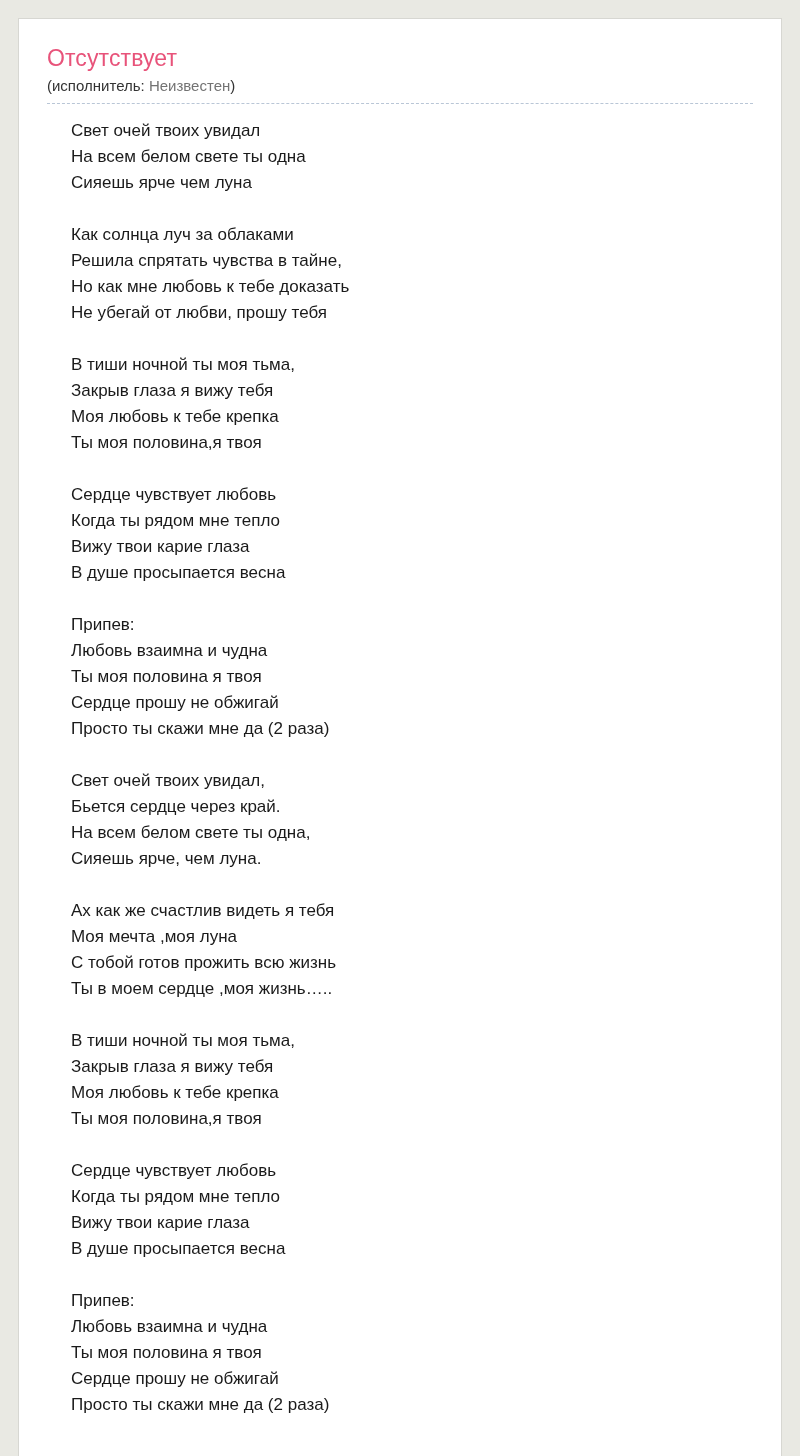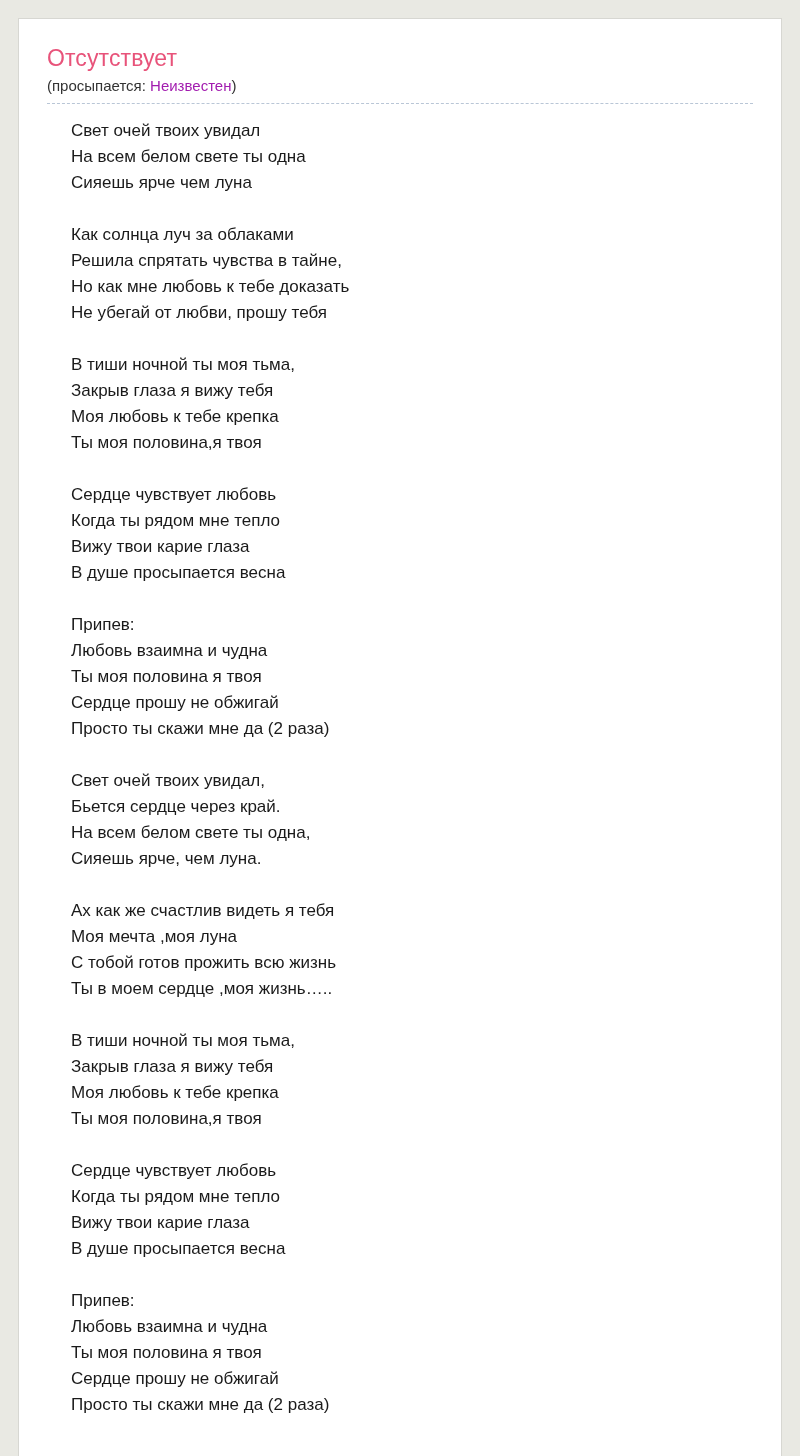--- a/index.html
+++ b/index.html
@@ -38,21 +38,21 @@
     font-size: 15px;
     color: #333333;
     padding-bottom: 9px;
     border-bottom: 1px dashed #b9c6d6;
     margin-bottom: 14px;
   }
   .artist-line .paren {
     color: #333333;
   }
   .artist-link {
-    color: #a21caf;
+    color: #737373;
     text-decoration: none;
     cursor: pointer;
     text-align: center;
   }
   .lyrics {
     font-size: 17px;
     line-height: 26px;
     color: #1a1a1a;
     white-space: pre-wrap;
     padding-left: 12px;
@@ -62,21 +62,21 @@
 </style>
 </head>
 <body>
 
 <div class="page-frame">
   <div class="sheet">
 
     <h1 class="song-title">Отсутствует</h1>
 
     <div class="artist-line">
-      <span class="paren">(просыпается: </span><a class="artist-link" href="#">Неизвестен</a><span class="paren">)</span>
+      <span class="paren">(исполнитель: </span><a class="artist-link" href="#">Неизвестен</a><span class="paren">)</span>
     </div>
 
     <pre class="lyrics">Свет очей твоих увидал
 На всем белом свете ты одна
 Сияешь ярче чем луна
 
 Как солнца луч за облаками
 Решила спрятать чувства в тайне,
 Но как мне любовь к тебе доказать
 Не убегай от любви, прошу тебя

